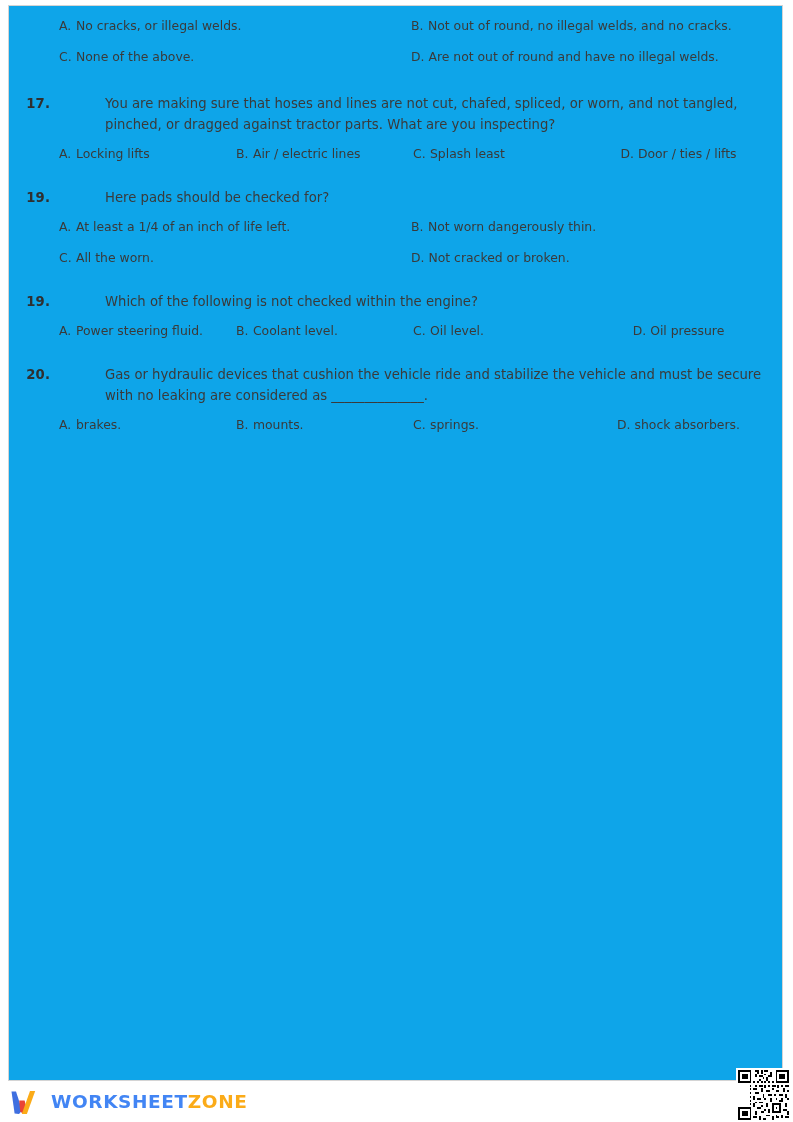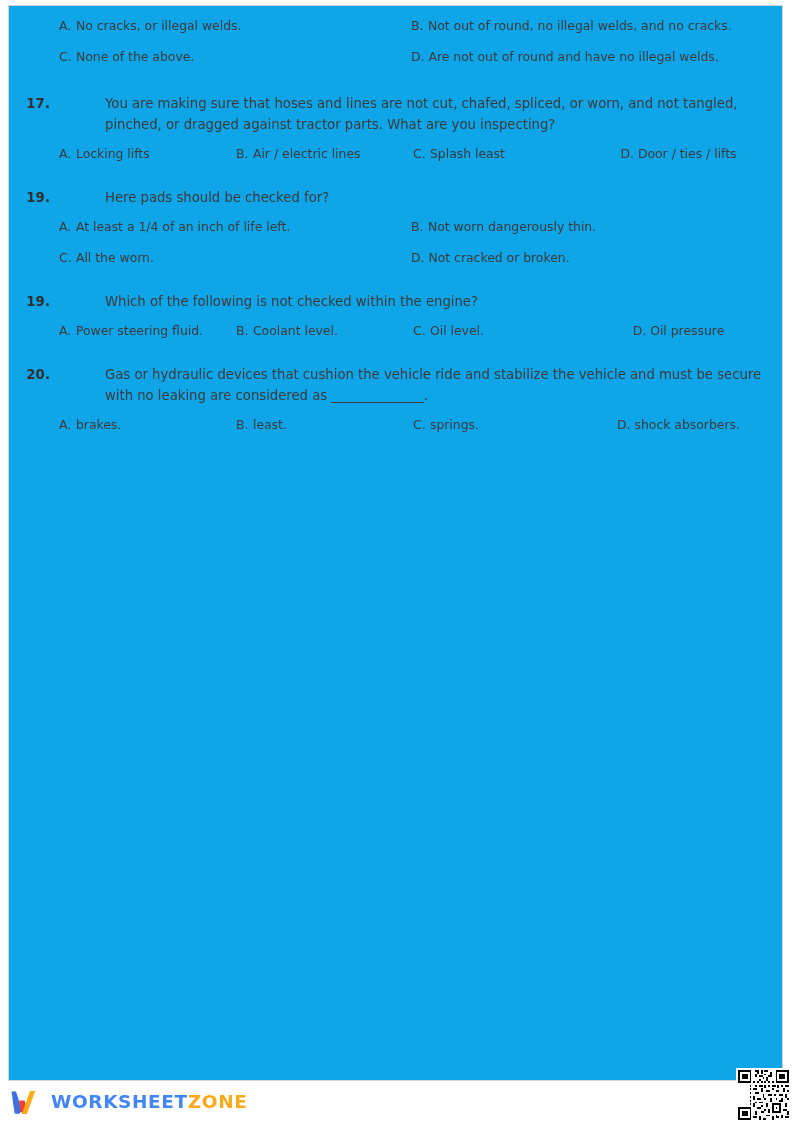--- a/index.html
+++ b/index.html
@@ -288,21 +288,21 @@
         <div class="qtext">Gas or hydraulic devices that cushion the vehicle ride and stabilize the vehicle and must be secure with no leaking are considered as ______________.</div>
       </div>
       <div class="options opts-4col">
         <div class="opt-row">
           <div class="opt">
             <span class="ltr">A.</span>
             <span>brakes.</span>
           </div>
           <div class="opt">
             <span class="ltr">B.</span>
-            <span>least.</span>
+            <span>mounts.</span>
           </div>
           <div class="opt">
             <span class="ltr">C.</span>
             <span>springs.</span>
           </div>
           <div class="opt">
             <span class="ltr">D.</span>
             <span>shock absorbers.</span>
           </div>
         </div>

